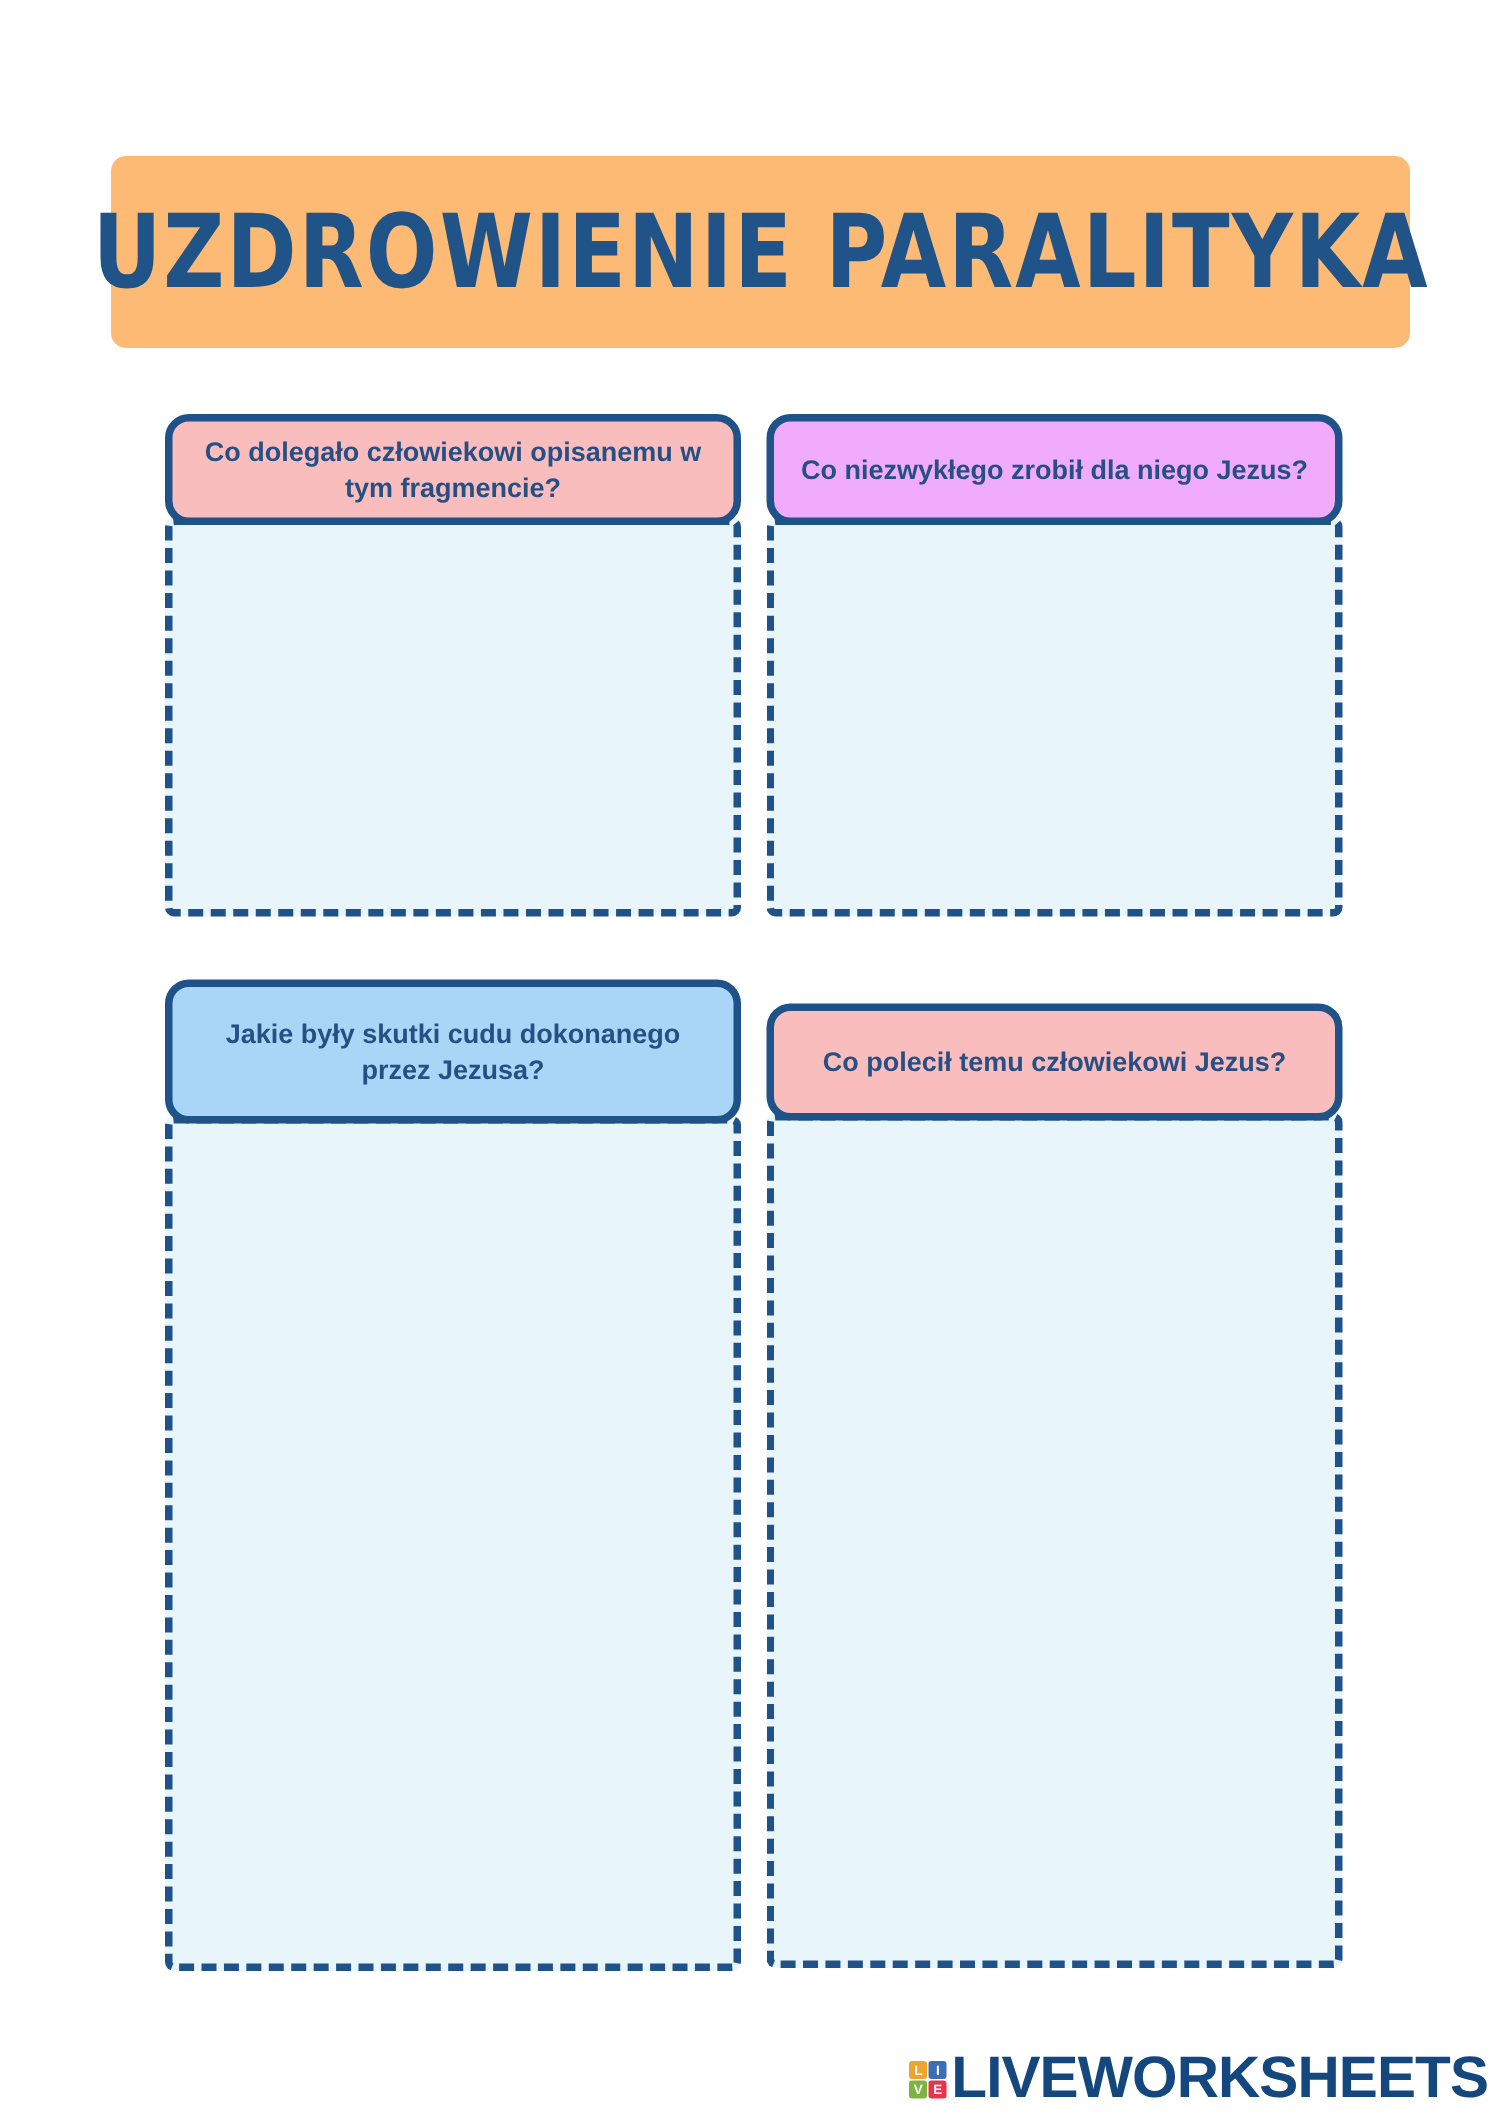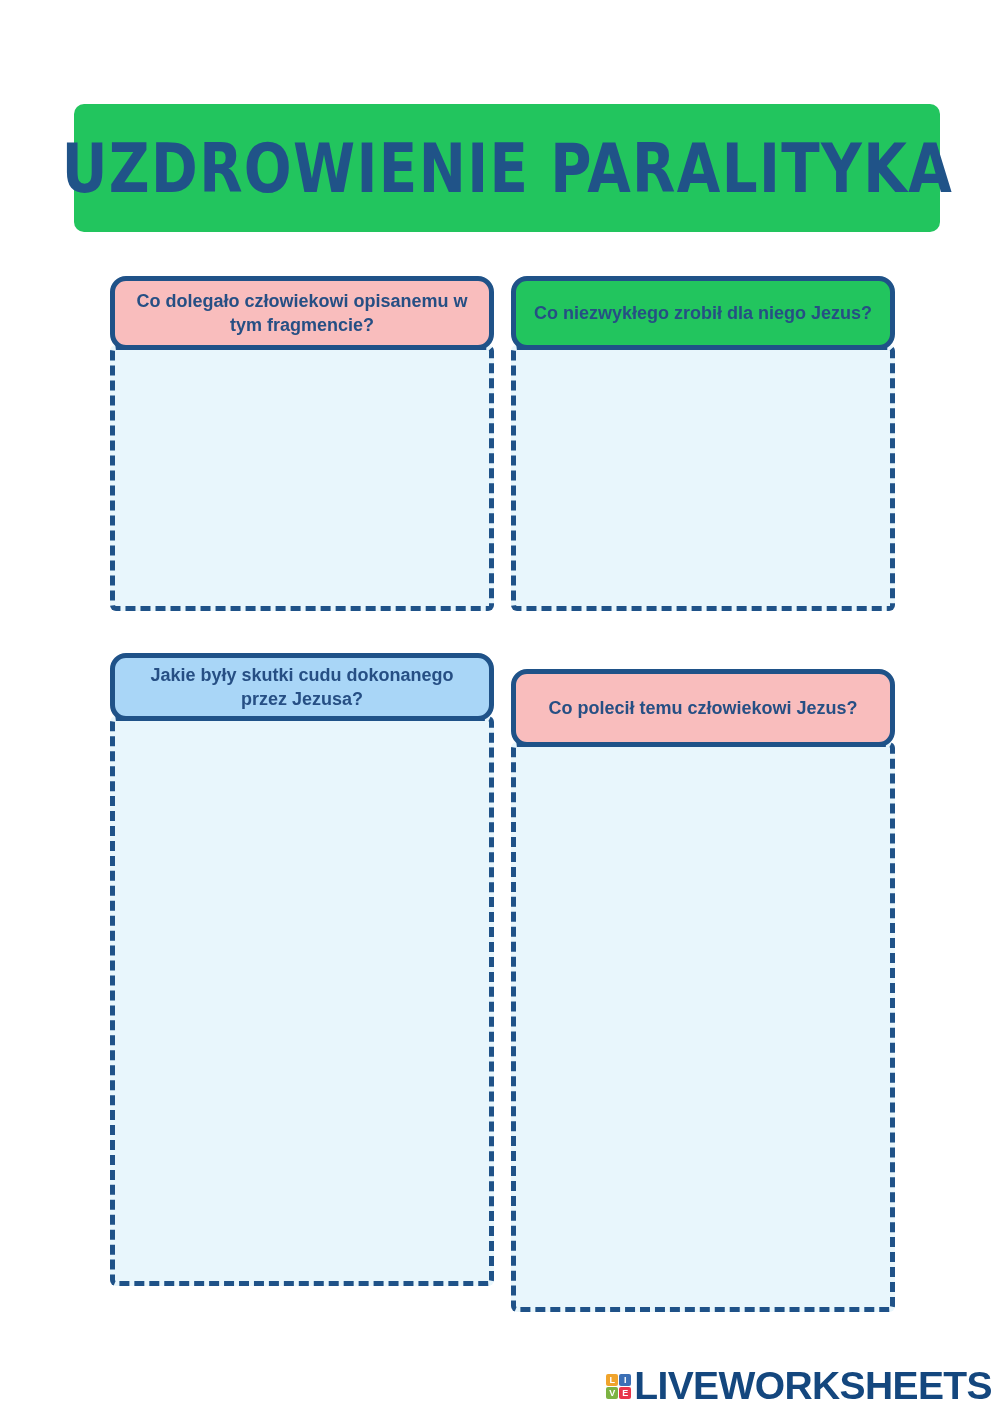--- a/index.html
+++ b/index.html
@@ -15,21 +15,21 @@
     overflow: hidden;
   }
 
   
   .title-band {
     position: absolute;
     left: 74px;
     top: 104px;
     width: 866px;
     height: 128px;
-    background: #22c55e;
+    background: #fdba74;
     border-radius: 10px;
     display: flex;
     align-items: center;
     justify-content: center;
   }
   .title-text {
     font-family: "Liberation Sans Narrow", "DejaVu Sans Condensed", "Liberation Sans", sans-serif;
     font-weight: 700;
     font-size: 68px;
     letter-spacing: 1.5px;
@@ -68,35 +68,35 @@
     background: #e8f6fc;
     border: 5px dashed #1f5288;
     border-radius: 6px;
     margin-top: -5px;
     position: relative;
     z-index: 1;
   }
 
   
   .hdr-pink   { background: #f9bdbd; }
-  .hdr-yellow { background: #22c55e; }
+  .hdr-yellow { background: #f0abfc; }
   .hdr-blue   { background: #a9d6f7; }
 
   
   .card-q1 { left: 110px; top: 276px; width: 384px; }
   .card-q1 .card-header { height: 74px; }
   .card-q1 .card-body   { height: 266px; }
 
   .card-q2 { left: 511px; top: 276px; width: 384px; }
   .card-q2 .card-header { height: 74px; }
   .card-q2 .card-body   { height: 266px; }
 
   
   .card-q3 { left: 110px; top: 653px; width: 384px; }
-  .card-q3 .card-header { height: 68px; }
+  .card-q3 .card-header { height: 96px; }
   .card-q3 .card-body   { height: 570px; }
 
   .card-q4 { left: 511px; top: 653px; width: 384px; margin-top: 16px; }
   .card-q4 .card-header { height: 78px; }
   .card-q4 .card-body   { height: 570px; }
 
   
   .footer-logo {
     position: absolute;
     right: 8px;

